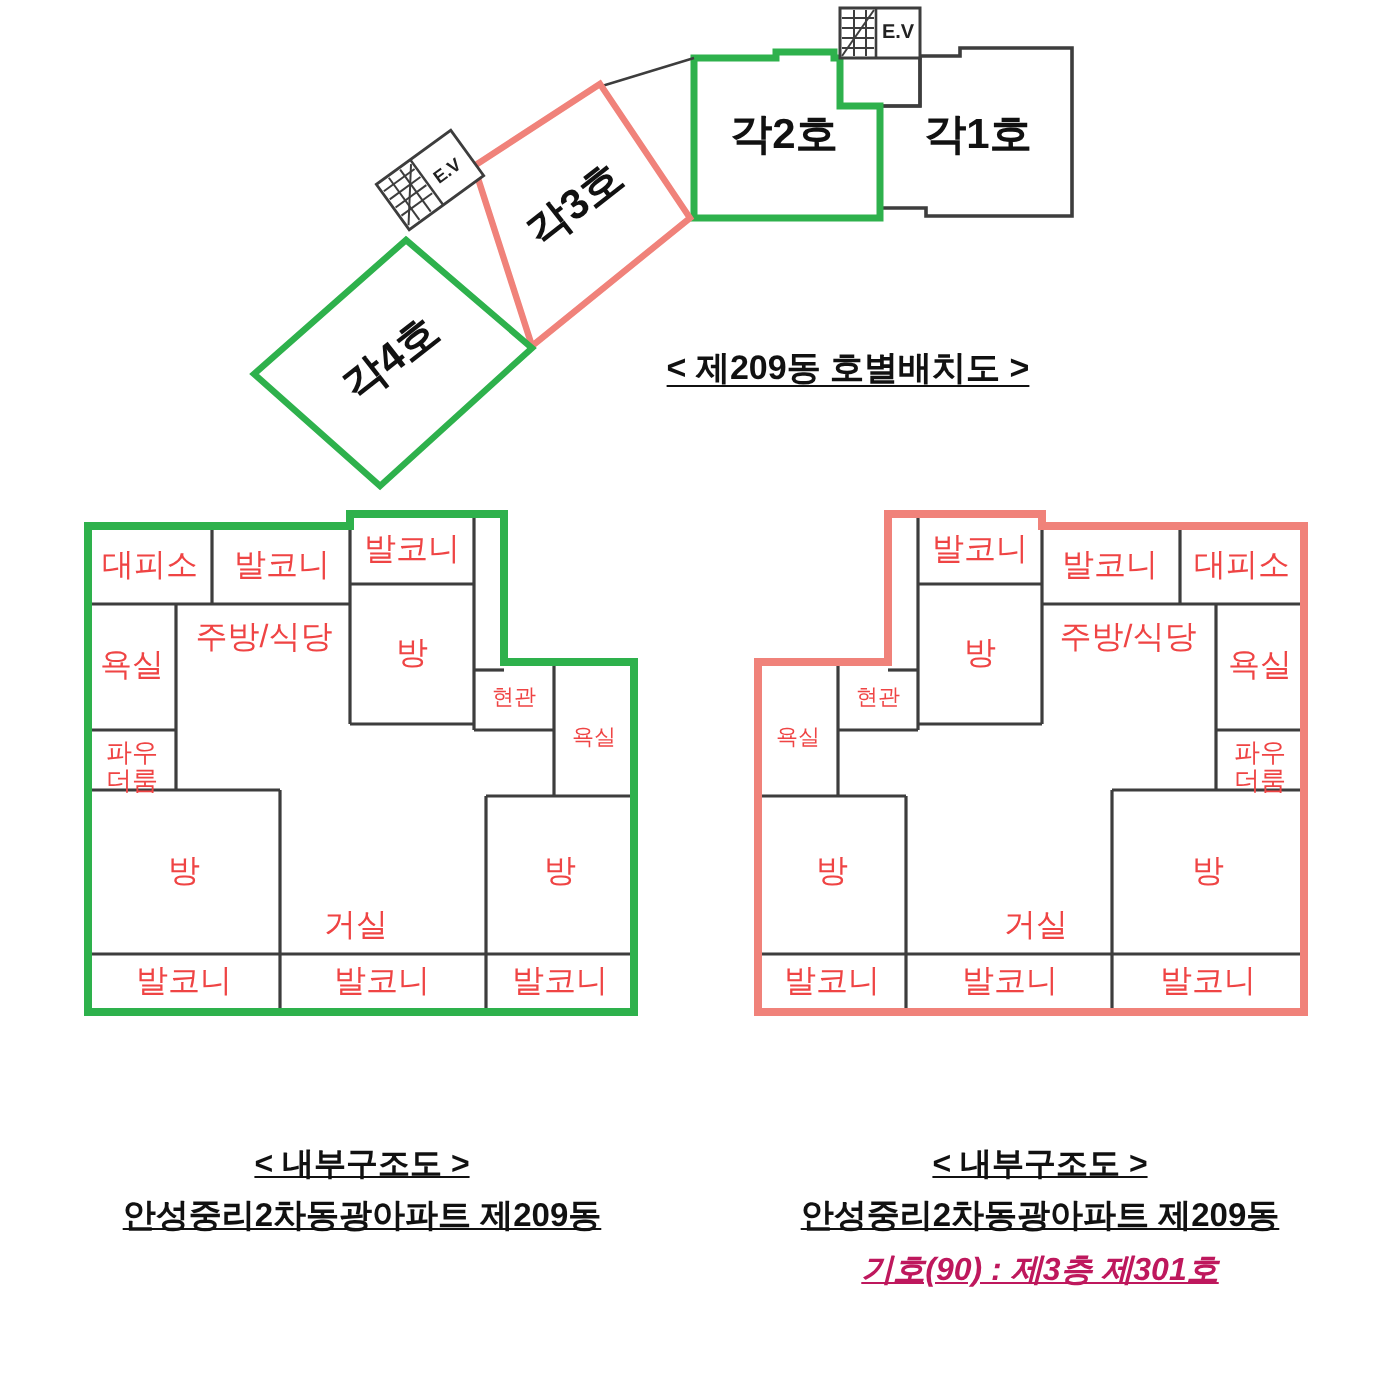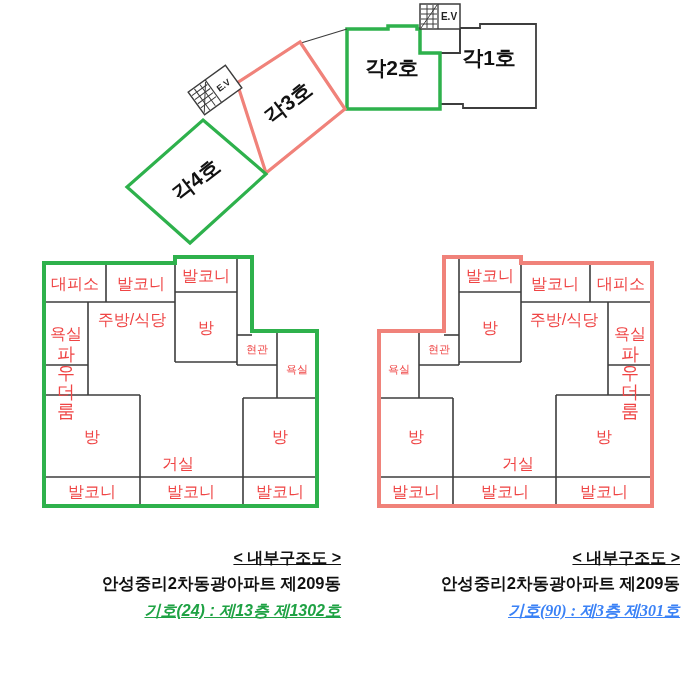--- a/index.html
+++ b/index.html
@@ -6,36 +6,36 @@
   .canvas{
     position:relative;width:700px;height:700px;background:#ffffff;overflow:hidden;
     font-family:"Liberation Sans","DejaVu Sans",sans-serif;
   }
   .canvas svg{position:absolute;left:0;top:0;}
   .lbl{
     position:absolute;transform:translate(-50%,-50%);
     color:#ef4444;font-size:16px;white-space:nowrap;line-height:1.05;text-align:center;
   }
   .lbl.small{font-size:11px;}
-  .lbl.wrap{white-space:normal;word-break:break-all;width:34px;font-size:18px;}
+  .lbl.wrap{white-space:normal;word-break:break-all;width:34px;font-size:13px;}
   .unit-label{font-weight:bold;font-size:21px;color:#111;}
   .unit-label.rot{transform:translate(-50%,-50%) rotate(-38deg);}
   .ev-label{font-size:10px;font-weight:bold;color:#222;}
   .ev-label.rot{transform:translate(-50%,-50%) rotate(-36deg);font-size:9px;}
   .site-caption{
     position:absolute;transform:translate(-50%,-50%);
     font-size:17px;font-weight:bold;color:#111;white-space:nowrap;
     text-decoration:underline;text-underline-offset:3px;
   }
-  .caption-block{position:absolute;width:320px;text-align:right;}
+  .caption-block{position:absolute;width:320px;text-align:center;margin-top:24px;}
   .caption-title{font-size:16px;font-weight:bold;color:#111;text-decoration:underline;margin-bottom:4px;white-space:nowrap;}
-  .caption-building{font-size:16.5px;font-weight:bold;color:#111;margin-bottom:6px;white-space:nowrap;}
+  .caption-building{font-size:16.5px;font-weight:bold;color:#111;text-decoration:underline;margin-bottom:6px;white-space:nowrap;}
   .caption-unit{font-size:16px;font-weight:bold;font-style:italic;text-decoration:underline;margin-bottom:8px;white-space:nowrap;}
   .caption-unit.green{color:#1fa244;}
-  .caption-unit.red{color:#3b82f6;font-family:Liberation Serif, serif;}
+  .caption-unit.red{color:#be185d;}
 </style>
 </head>
 <body>
 
 <div class="canvas">
 
   <svg width="700" height="700" viewBox="0 0 700 700">
 
     <path d="M460,28 H480 V24 H536 V108 H463 V104 H440 V53 H460 Z" fill="none" stroke="#3d3d3d" stroke-width="1.8"></path>
 
@@ -111,26 +111,27 @@
       <path d="M419,365 H459" fill="none"></path>
       <path d="M459,257 V365" fill="none"></path>
       <path d="M521,263 V362" fill="none"></path>
       <path d="M459,362 H521" fill="none"></path>
       <path d="M459,292 H521" fill="none"></path>
       <path d="M444,335 H459" fill="none"></path>
     </g>
     <path d="M652,263 H521 V257 H444 V331 H379 V506 H652 Z" fill="none" stroke="#f0827a" stroke-width="4"></path>
   </svg>
 
-  <div class="lbl unit-label" style="left:489px;top:58px;">각1호</div>
+  <div class="lbl unit-label" style="left:489px;top:68px;">각1호</div>
   <div class="lbl unit-label" style="left:392px;top:68px;">각2호</div>
   <div class="lbl unit-label rot" style="left:288px;top:103px;">각3호</div>
   <div class="lbl unit-label rot" style="left:196px;top:180px;">각4호</div>
   <div class="lbl ev-label" style="left:449px;top:17px;">E.V</div>
   <div class="lbl ev-label rot" style="left:224px;top:86px;">E.V</div>
+  <div class="site-caption" style="left:424px;top:184px;">&lt; 제209동 호별배치도 &gt;</div>
 
   <div class="lbl" style="left:75px;top:284px;">대피소</div>
   <div class="lbl" style="left:141px;top:284px;">발코니</div>
   <div class="lbl" style="left:206px;top:276px;">발코니</div>
   <div class="lbl" style="left:66px;top:334px;">욕실</div>
   <div class="lbl" style="left:132px;top:320px;">주방/식당</div>
   <div class="lbl" style="left:206px;top:328px;">방</div>
   <div class="lbl small" style="left:257px;top:350px;">현관</div>
   <div class="lbl small" style="left:297px;top:370px;">욕실</div>
   <div class="lbl wrap" style="left:66px;top:383px;">파우더룸</div>
@@ -153,21 +154,20 @@
   <div class="lbl" style="left:604px;top:437px;">방</div>
   <div class="lbl" style="left:518px;top:464px;">거실</div>
   <div class="lbl" style="left:416px;top:437px;">방</div>
   <div class="lbl" style="left:604px;top:492px;">발코니</div>
   <div class="lbl" style="left:505px;top:492px;">발코니</div>
   <div class="lbl" style="left:416px;top:492px;">발코니</div>
 
   <div class="caption-block" style="left:21px;top:548px;">
     <div class="caption-title">&lt; 내부구조도 &gt;</div>
     <div class="caption-building">안성중리2차동광아파트 제209동</div>
-    <div class="caption-unit green">기호(24) : 제13층 제1302호</div>
   </div>
 
   <div class="caption-block" style="left:360px;top:548px;">
     <div class="caption-title">&lt; 내부구조도 &gt;</div>
     <div class="caption-building">안성중리2차동광아파트 제209동</div>
     <div class="caption-unit red">기호(90) : 제3층 제301호</div>
   </div>
 
 </div>
 

